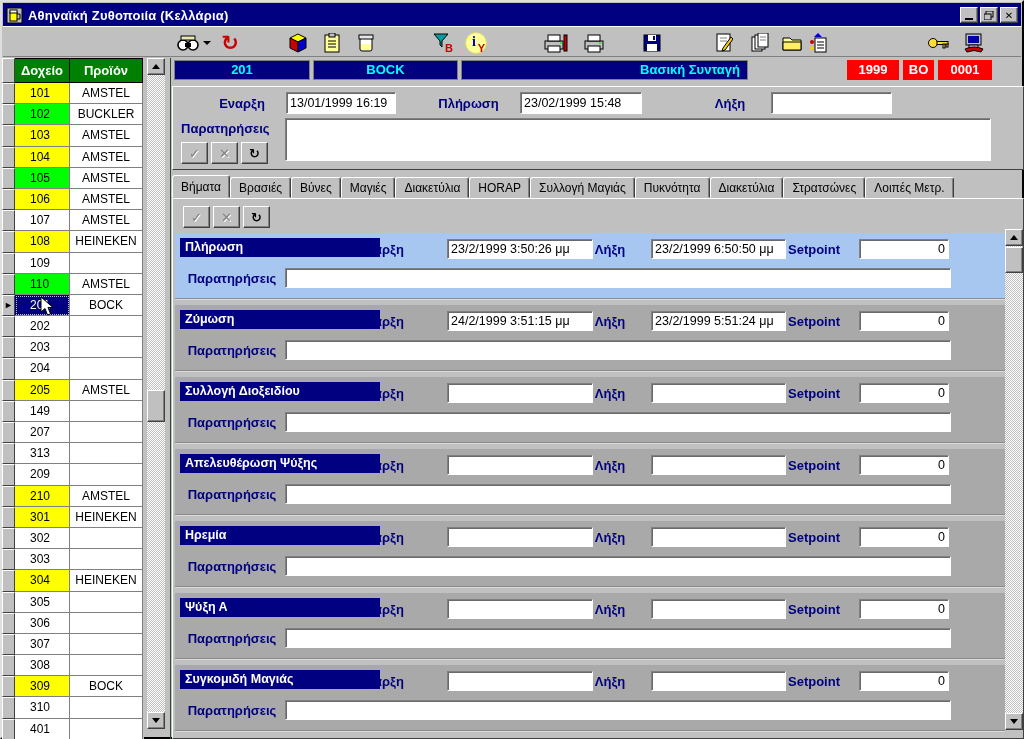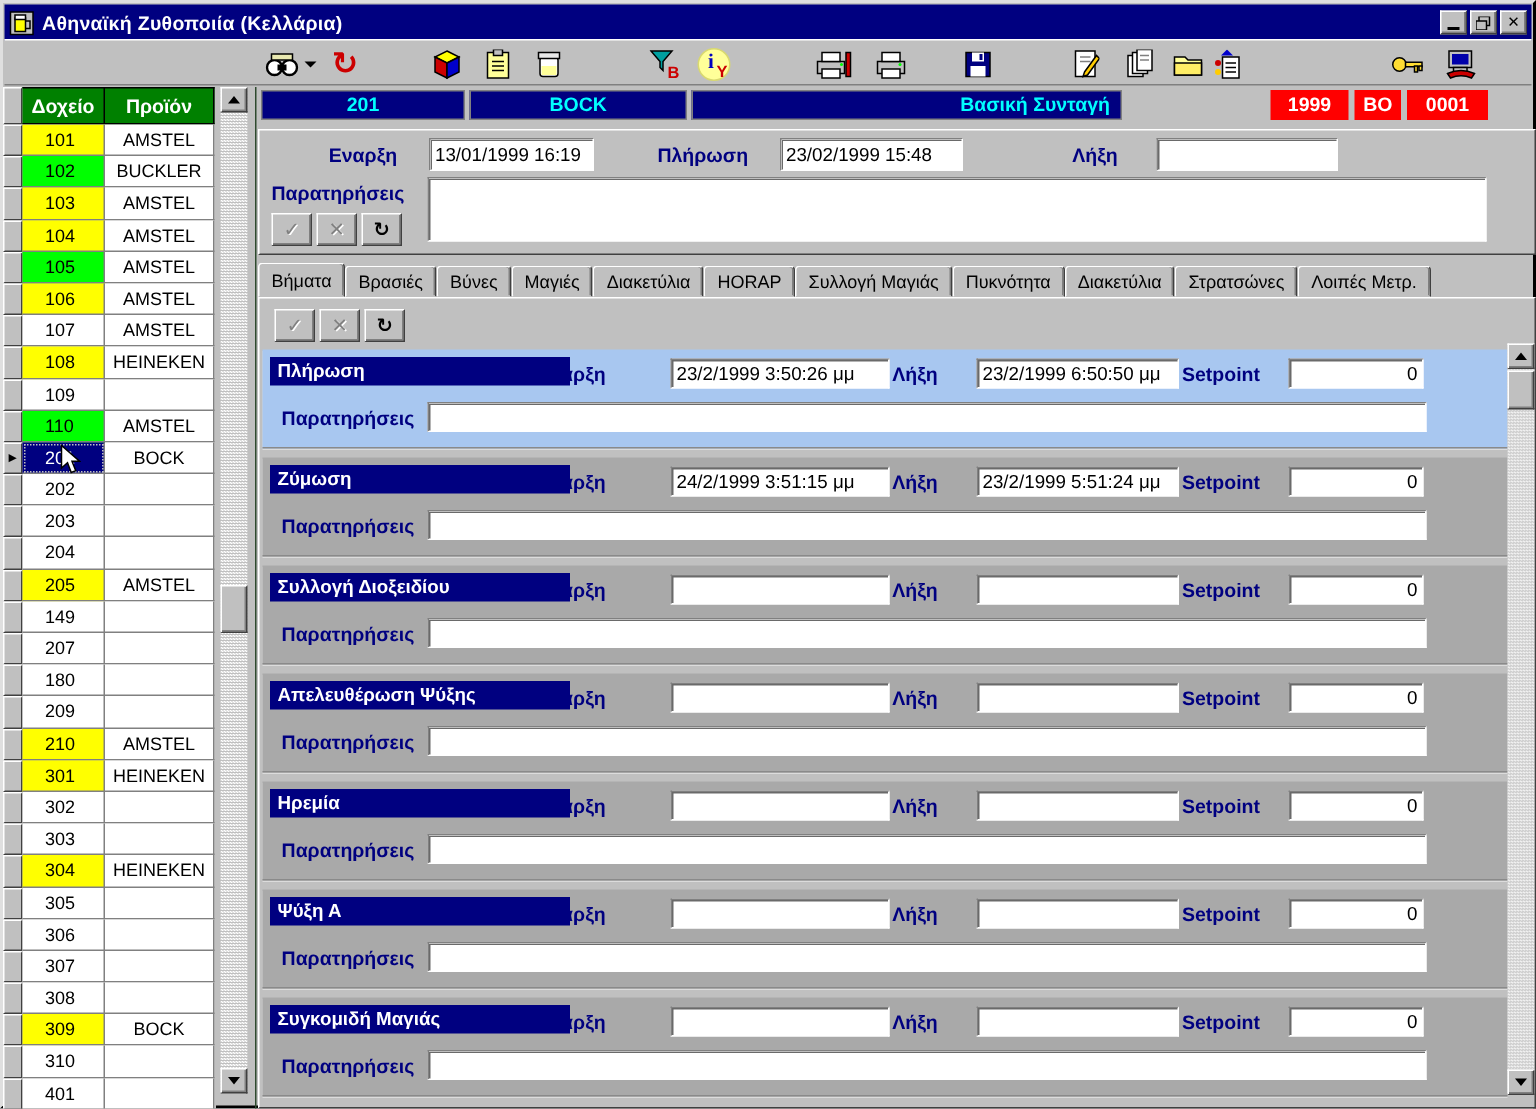--- a/index.html
+++ b/index.html
@@ -346,21 +346,21 @@
         <div class="vcell">149</div>
         <div class="pcell"></div>
       </div>
       <div class="trow">
         <div class="gcell"></div>
         <div class="vcell">207</div>
         <div class="pcell"></div>
       </div>
       <div class="trow">
         <div class="gcell"></div>
-        <div class="vcell">180</div>
+        <div class="vcell">313</div>
         <div class="pcell"></div>
       </div>
       <div class="trow">
         <div class="gcell"></div>
         <div class="vcell">209</div>
         <div class="pcell"></div>
       </div>
       <div class="trow">
         <div class="gcell"></div>
         <div class="vcell vy">210</div>

